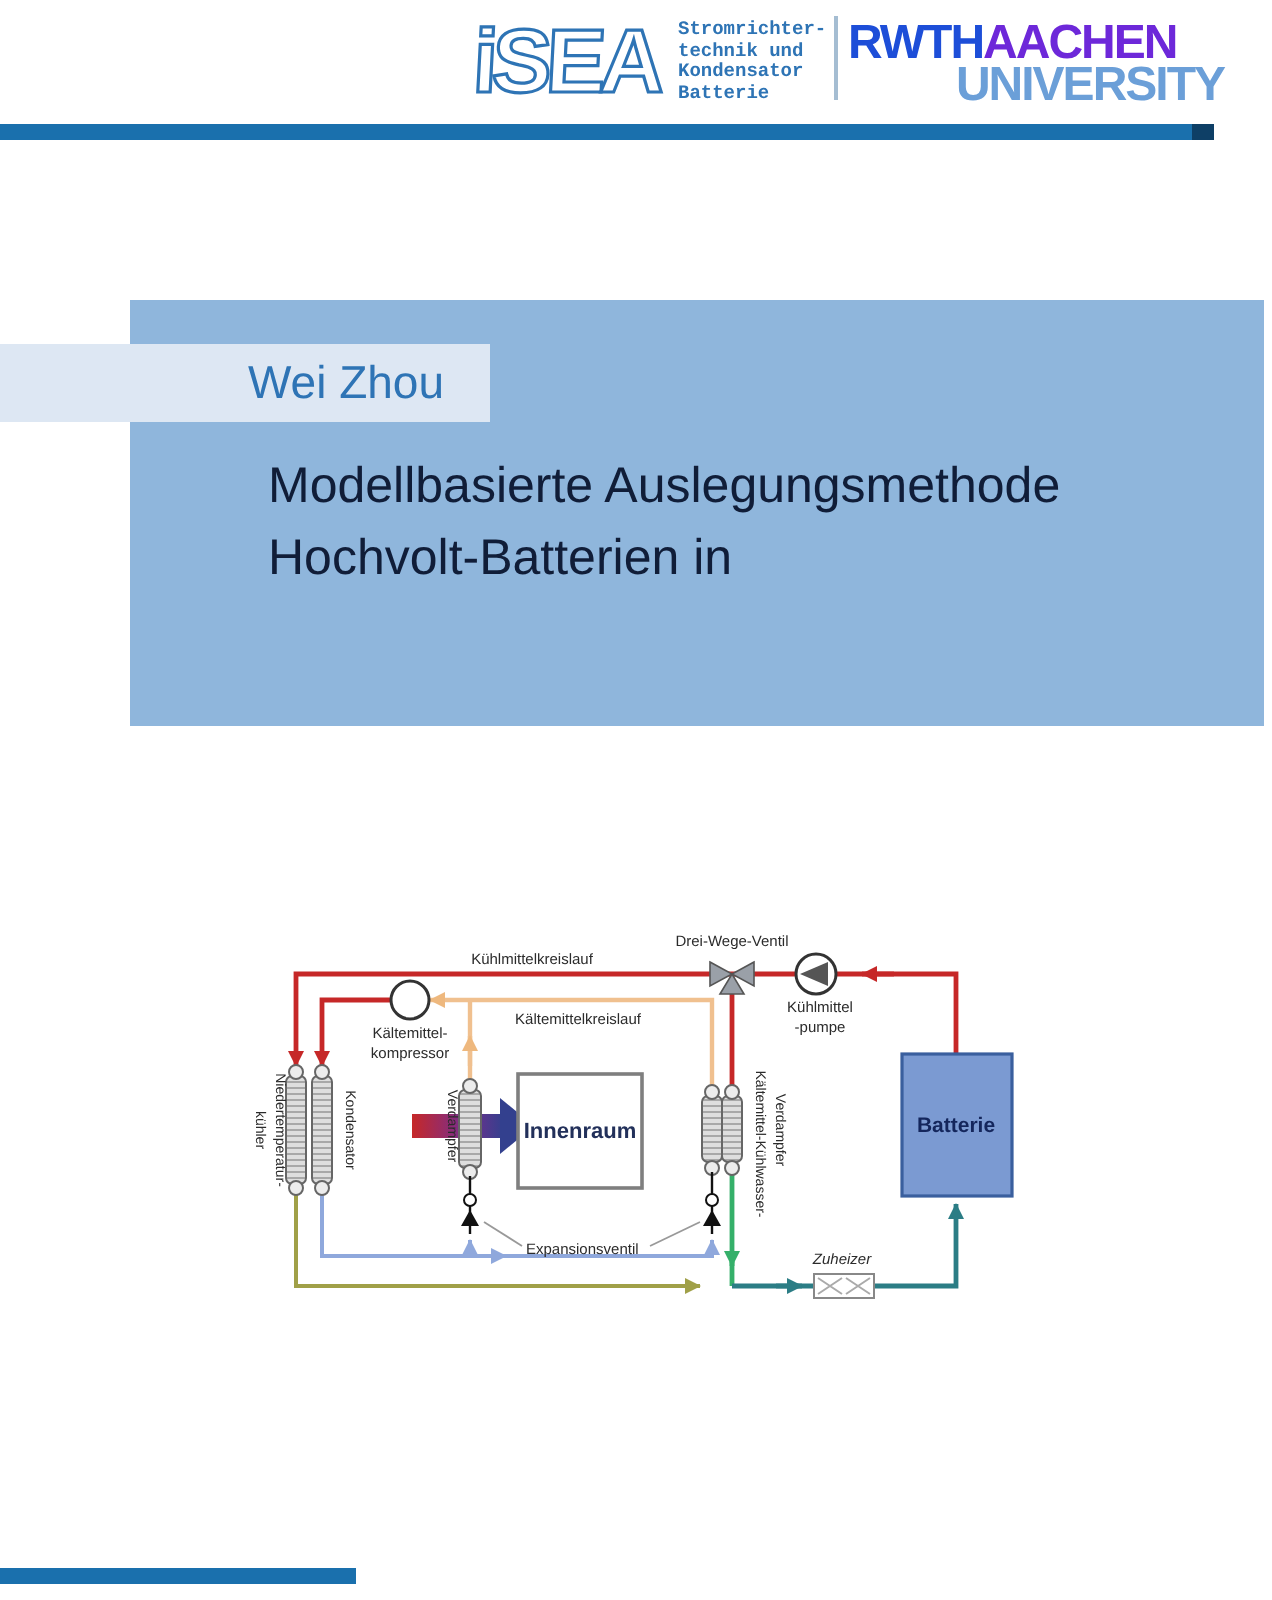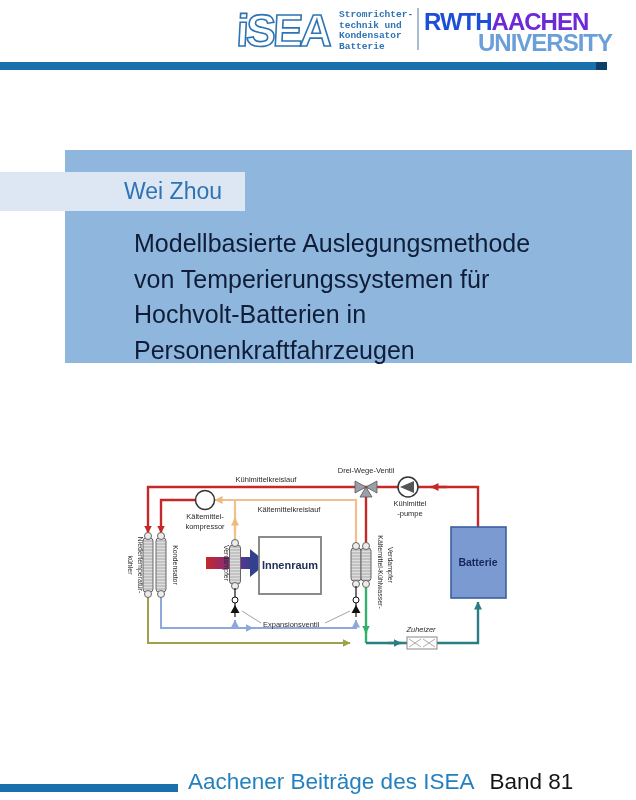--- a/index.html
+++ b/index.html
@@ -67,23 +67,21 @@
   <div class="top-bar">
     <div class="top-bar-tip"></div>
   </div>
 
   <div class="title-box"></div>
   <div class="author-band">
     <span>Wei Zhou</span>
   </div>
   <div class="title-text">
     <div>Modellbasierte Auslegungsmethode</div>
-    <div>von Temperierungssystemen für</div>
     <div>Hochvolt-Batterien in</div>
-    <div>Personenkraftfahrzeugen</div>
   </div>
 
   <svg class="diagram-svg" viewBox="0 0 636 800" font-family="Liberation Sans, sans-serif">
     <defs>
       <marker id="aR" markerUnits="userSpaceOnUse" markerWidth="10" markerHeight="9" refX="7.5" refY="4" orient="auto">
           <path d="M0,0 L8,4 L0,8 z" fill="#c62828"></path>
         </marker>
       <marker id="aT" markerUnits="userSpaceOnUse" markerWidth="10" markerHeight="9" refX="7.5" refY="4" orient="auto">
           <path d="M0,0 L8,4 L0,8 z" fill="#eeb87e"></path>
         </marker>
@@ -216,17 +214,14 @@
       <text x="138" y="565" text-anchor="middle" font-size="7" transform="rotate(90 138 565)">Niedertemperatur-</text>
       <text x="128" y="565" text-anchor="middle" font-size="7" transform="rotate(90 128 565)">kühler</text>
       <text x="173" y="565" text-anchor="middle" font-size="7" transform="rotate(90 173 565)">Kondensator</text>
       <text x="224" y="563" text-anchor="middle" font-size="7" transform="rotate(90 224 563)">Verdampfer</text>
       <text x="378" y="572" text-anchor="middle" font-size="7" transform="rotate(90 378 572)">Kältemittel-Kühlwasser-</text>
       <text x="388" y="565" text-anchor="middle" font-size="7" transform="rotate(90 388 565)">Verdampfer</text>
     </g>
   </svg>
 
   <div class="footer-bar"></div>
-  <div class="footer-text">
-    <span class="series-name">Aachener Beiträge des ISEA</span><span class="series-volume">Band 81</span>
-  </div>
 
 </div>
 
 </body></html>

